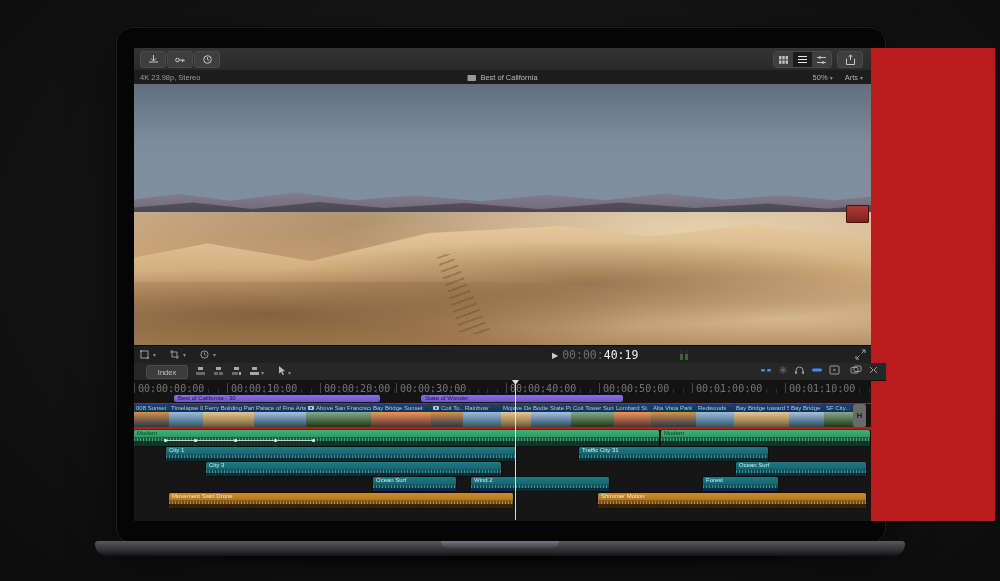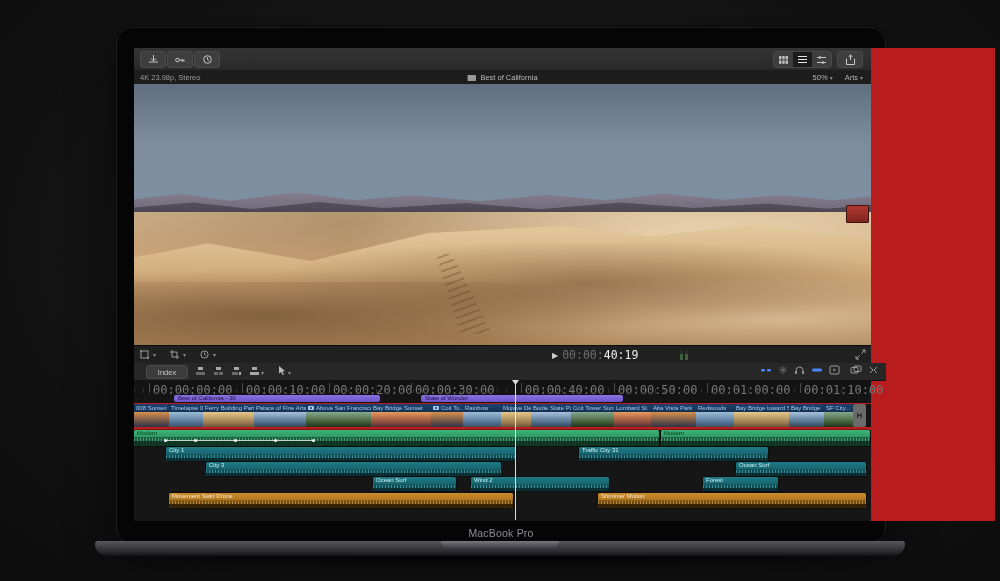--- a/index.html
+++ b/index.html
@@ -115,21 +115,21 @@
     color:#c5c5c5;font-size:7.5px;display:flex;align-items:center;justify-content:center;}
   .edit-icos{position:absolute;left:62px;top:3px;display:flex;gap:9px;color:#a8a8a8;align-items:center;}
   .tltb-center{position:absolute;left:0;right:0;top:4px;text-align:center;font-size:7.5px;color:#b5b5b5;}
   .tltb-center .dur{color:#8f8f8f;margin-left:10px;}
   .tltb-right{position:absolute;right:8px;top:3px;display:flex;gap:8px;align-items:center;color:#9a9a9a;}
   .blue{color:#4a86f7;}
   
   .ruler{top:332px;height:14px;background:#131313;border-bottom:1px solid #0c0c0c;}
   .ruler-minor{position:absolute;left:0;bottom:1px;width:737px;height:4px;
     background:repeating-linear-gradient(90deg,#333 0 1px,transparent 1px 9.3px);}
-  .tick{position:absolute;top:3px;color:#767676;font-size:12px;font-family:"DejaVu Sans Mono",monospace;padding-left:3px;border-left:1px solid #4a4a4a;height:10px;margin-left:15px;}
+  .tick{position:absolute;top:3px;color:#767676;font-size:10px;font-family:"DejaVu Sans Mono",monospace;padding-left:3px;border-left:1px solid #4a4a4a;height:10px;}
   
   .markers{top:346px;height:9px;background:#141414;}
   .marker{position:absolute;top:1px;height:7px;border-radius:2px;background:linear-gradient(180deg,#8a72e2,#6e54c8);
     color:#20104a;font-size:6px;line-height:7px;padding-left:4px;overflow:hidden;white-space:nowrap;}
   
   .filmstrip{top:356px;height:23px;background:#141414;}
   .fclip{position:absolute;top:0;height:23px;border-radius:2px;overflow:hidden;border-right:1px solid #0a0a0a;background:#1e3a5f;}
   .fname{height:8px;line-height:8px;background:linear-gradient(180deg,#1c4470,#14304f);color:#a6ccf2;font-size:6px;
     padding:0 2px;white-space:nowrap;overflow:hidden;display:flex;align-items:center;gap:2px;}
   .cam{display:inline-block;width:6px;height:4px;background:#a6ccf2;border-radius:1px;position:relative;flex:0 0 auto;}
@@ -338,21 +338,21 @@
         <span><svg width="9" height="8" viewBox="0 0 9 8">
               <path d="M1 1l3 3-3 3M8 1L5 4l3 3" stroke="#9a9a9a" fill="none"></path>
             </svg></span>
       </div>
     </div>
 
     <div class="band ruler" id="ruler">
       <div class="ruler-minor"></div>
     <span class="tick" style="left: 0px;">00:00:00:00</span>
         <span class="tick" style="left: 93px; text-align: right;">00:00:10:00</span>
-        <span class="tick" style="left: 180px;">00:00:20:00</span>
+        <span class="tick" style="left: 186px;">00:00:20:00</span>
         <span class="tick" style="left: 262px;">00:00:30:00</span>
         <span class="tick" style="left: 372px;">00:00:40:00</span>
         <span class="tick" style="left: 465px;">00:00:50:00</span>
         <span class="tick" style="left: 558px;">00:01:00:00</span>
         <span class="tick" style="left: 651px;">00:01:10:00</span>
       </div>
 
     <div class="band markers" id="markers">
         <div class="marker" style="left: 40px; width: 202px;">Best of California - 30</div>
         <div class="marker" style="left: 287px; width: 198px;">State of Wonder</div>
@@ -515,19 +515,18 @@
         </div>
         <div class="tclip orange-clip" style="left: 464px; width: 268px; top: 63px;">
           <span class="lbl">Shimmer Motion</span>
           <div class="wave"></div>
         </div>
       </div>
 
     <div class="playhead"></div>
   </div>
 
-  <div class="brand">MacBook Pro</div>
 </div>
 
 <div class="laptop-base">
   <div class="laptop-notch"></div>
 </div>
 <div class="laptop-shadow"></div>
 
 </body></html>

